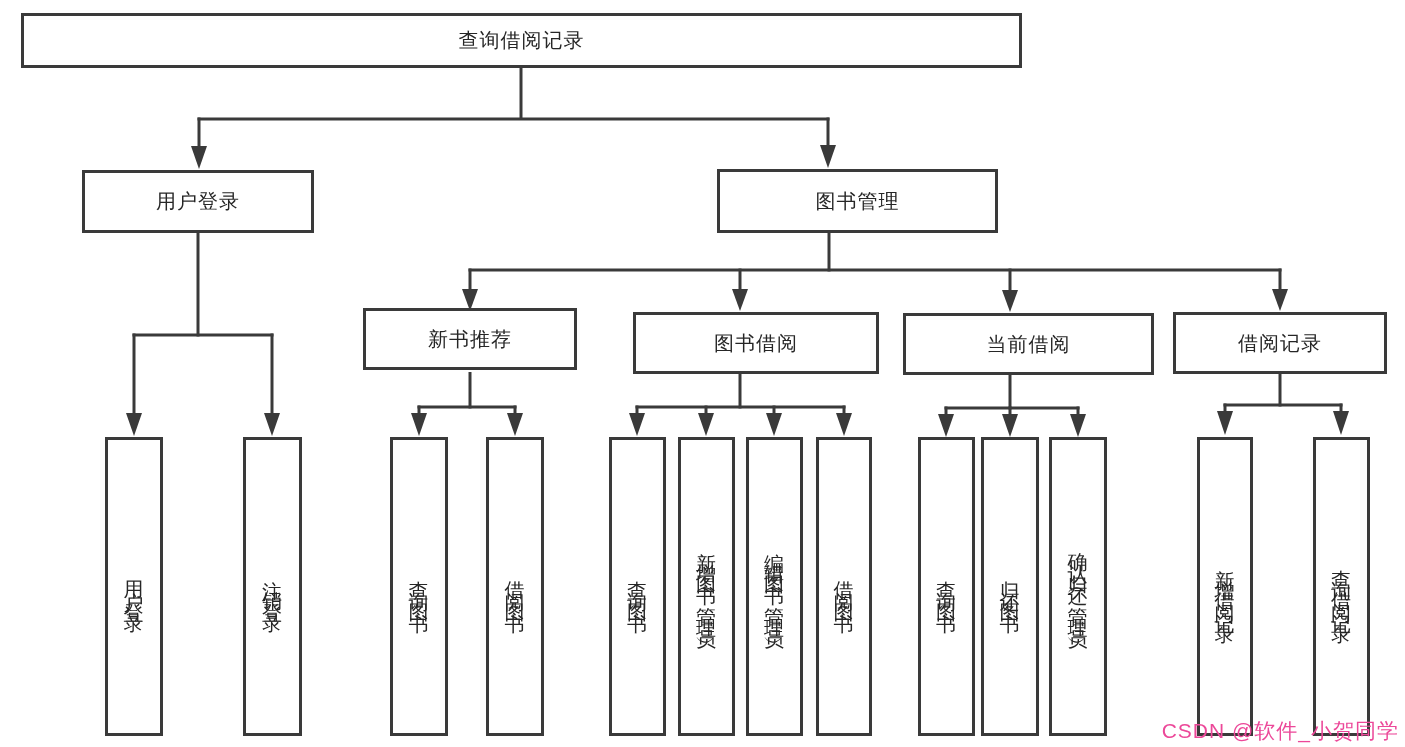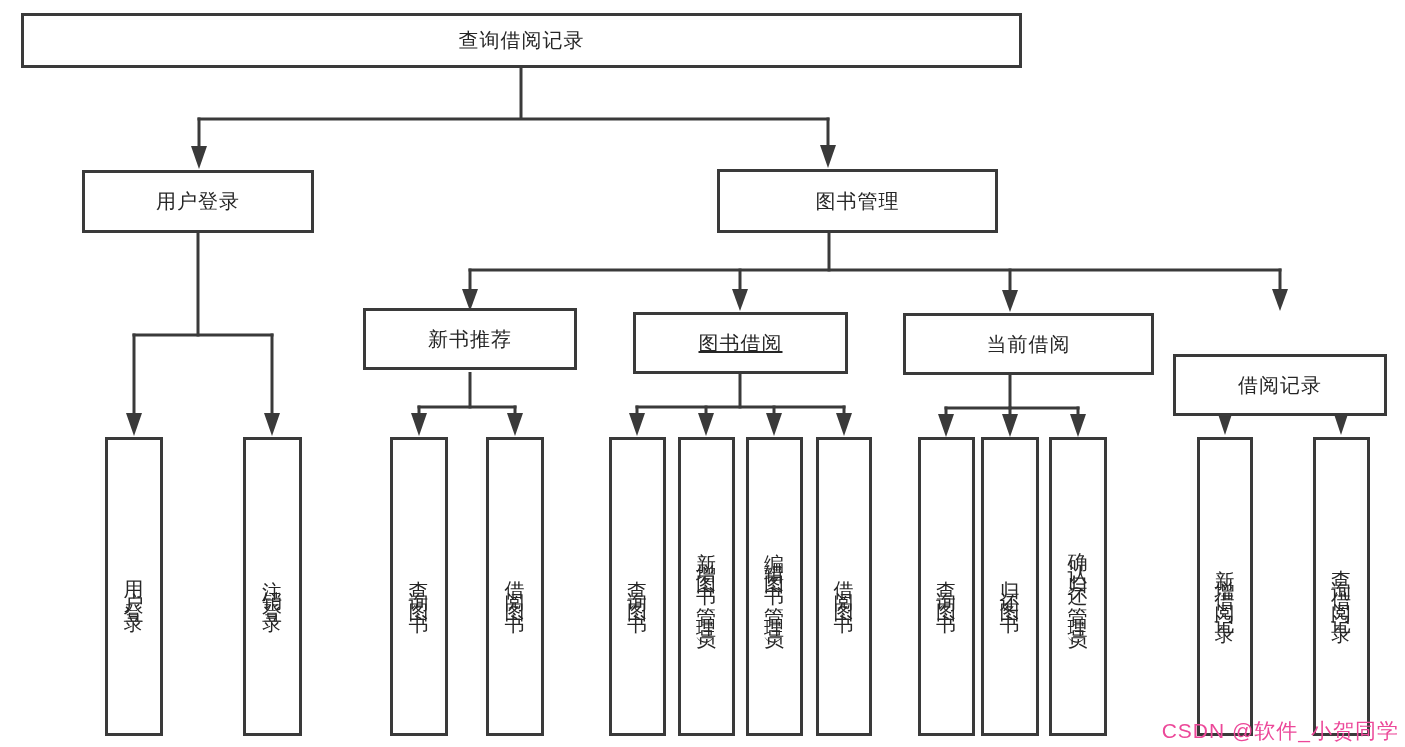--- a/index.html
+++ b/index.html
@@ -143,27 +143,27 @@
   <div class="node hnode" style="left:82px; top:170px; width:232px; height:63px;">
     <span>用户登录</span>
   </div>
   <div class="node hnode" style="left:711px; top:169px; width:281px; height:64px;margin-left:6px;">
     <span>图书管理</span>
   </div>
 
   <div class="node hnode" style="left:363px; top:308px; width:214px; height:62px;">
     <span>新书推荐</span>
   </div>
-  <div class="node hnode" style="left:633px; top:312px; width:215px; height:62px;text-decoration:underline;">
+  <div class="node hnode" style="left:633px; top:312px; width:246px; height:62px;">
     <span>图书借阅</span>
   </div>
   <div class="node hnode" style="left:903px; top:313px; width:251px; height:62px;">
     <span>当前借阅</span>
   </div>
-  <div class="node hnode" style="left:1173px; top:312px; width:214px; height:62px;margin-top:42px;">
+  <div class="node hnode" style="left:1173px; top:312px; width:214px; height:62px;">
     <span>借阅记录</span>
   </div>
 
   <div class="node vnode" style="left:105px; width:58px;">
     <span class="vtext">用户登录</span>
   </div>
   <div class="node vnode" style="left:243px; width:59px;">
     <span class="vtext">注销登录</span>
   </div>
 

